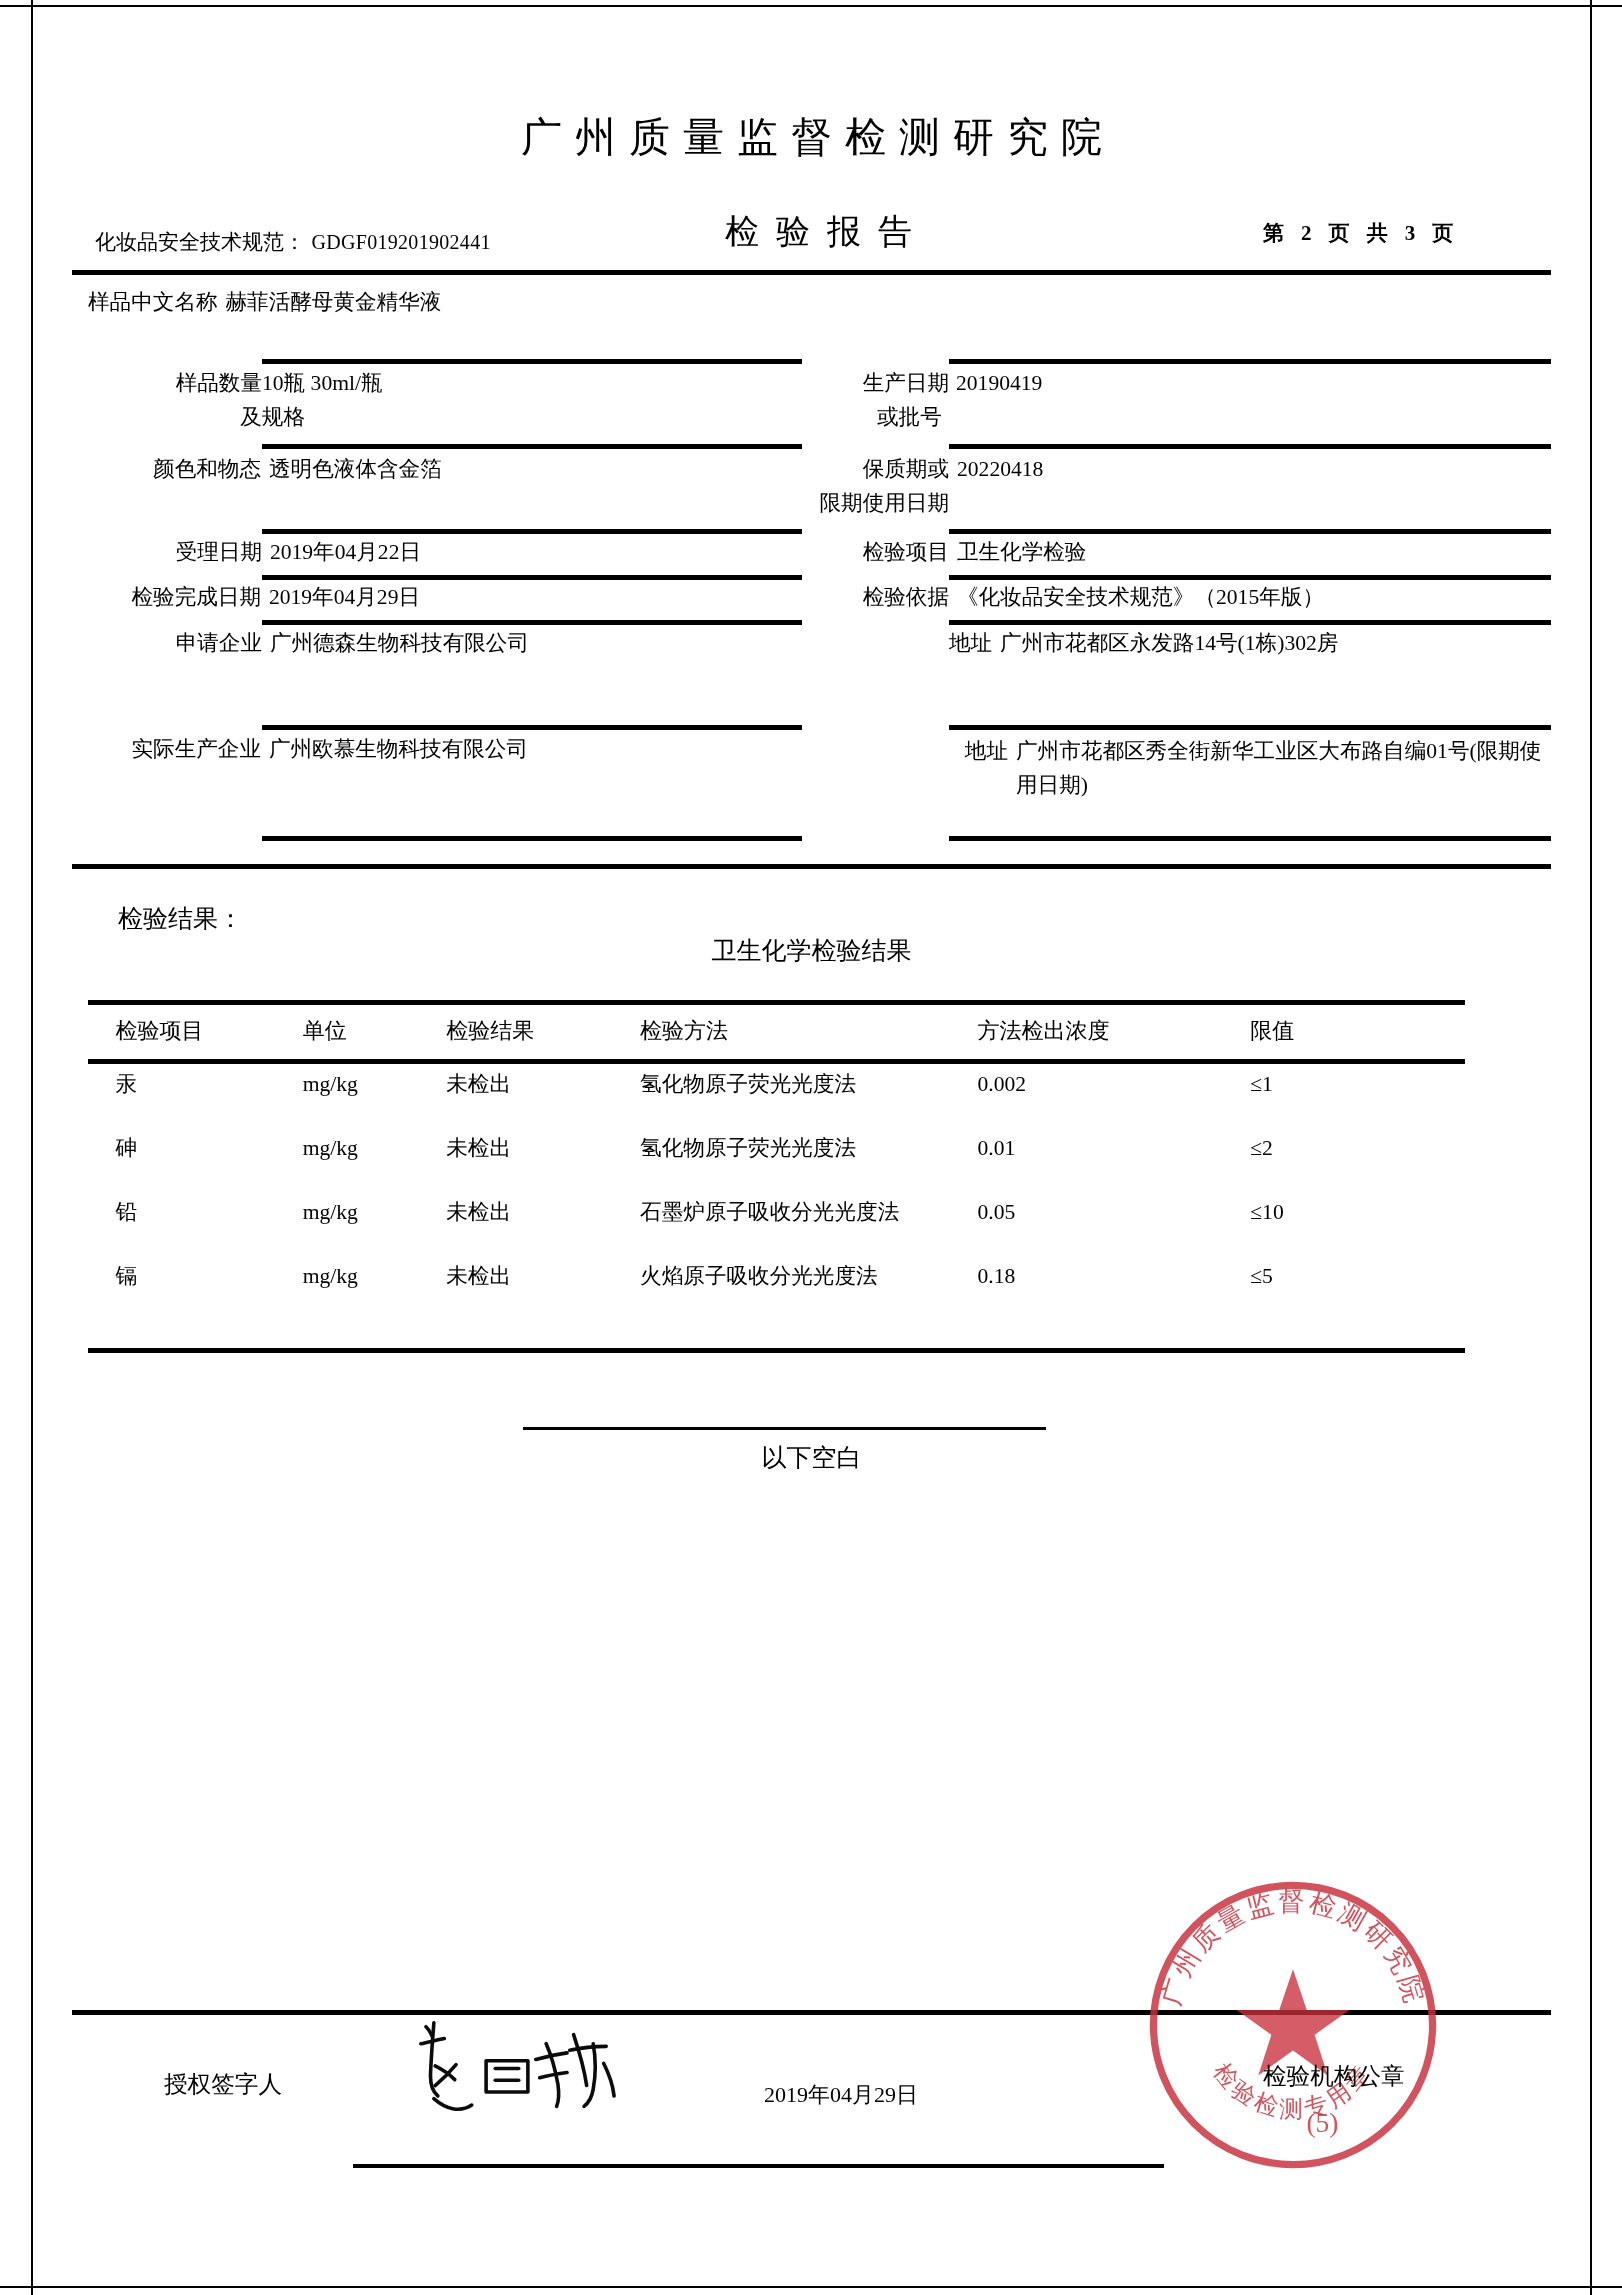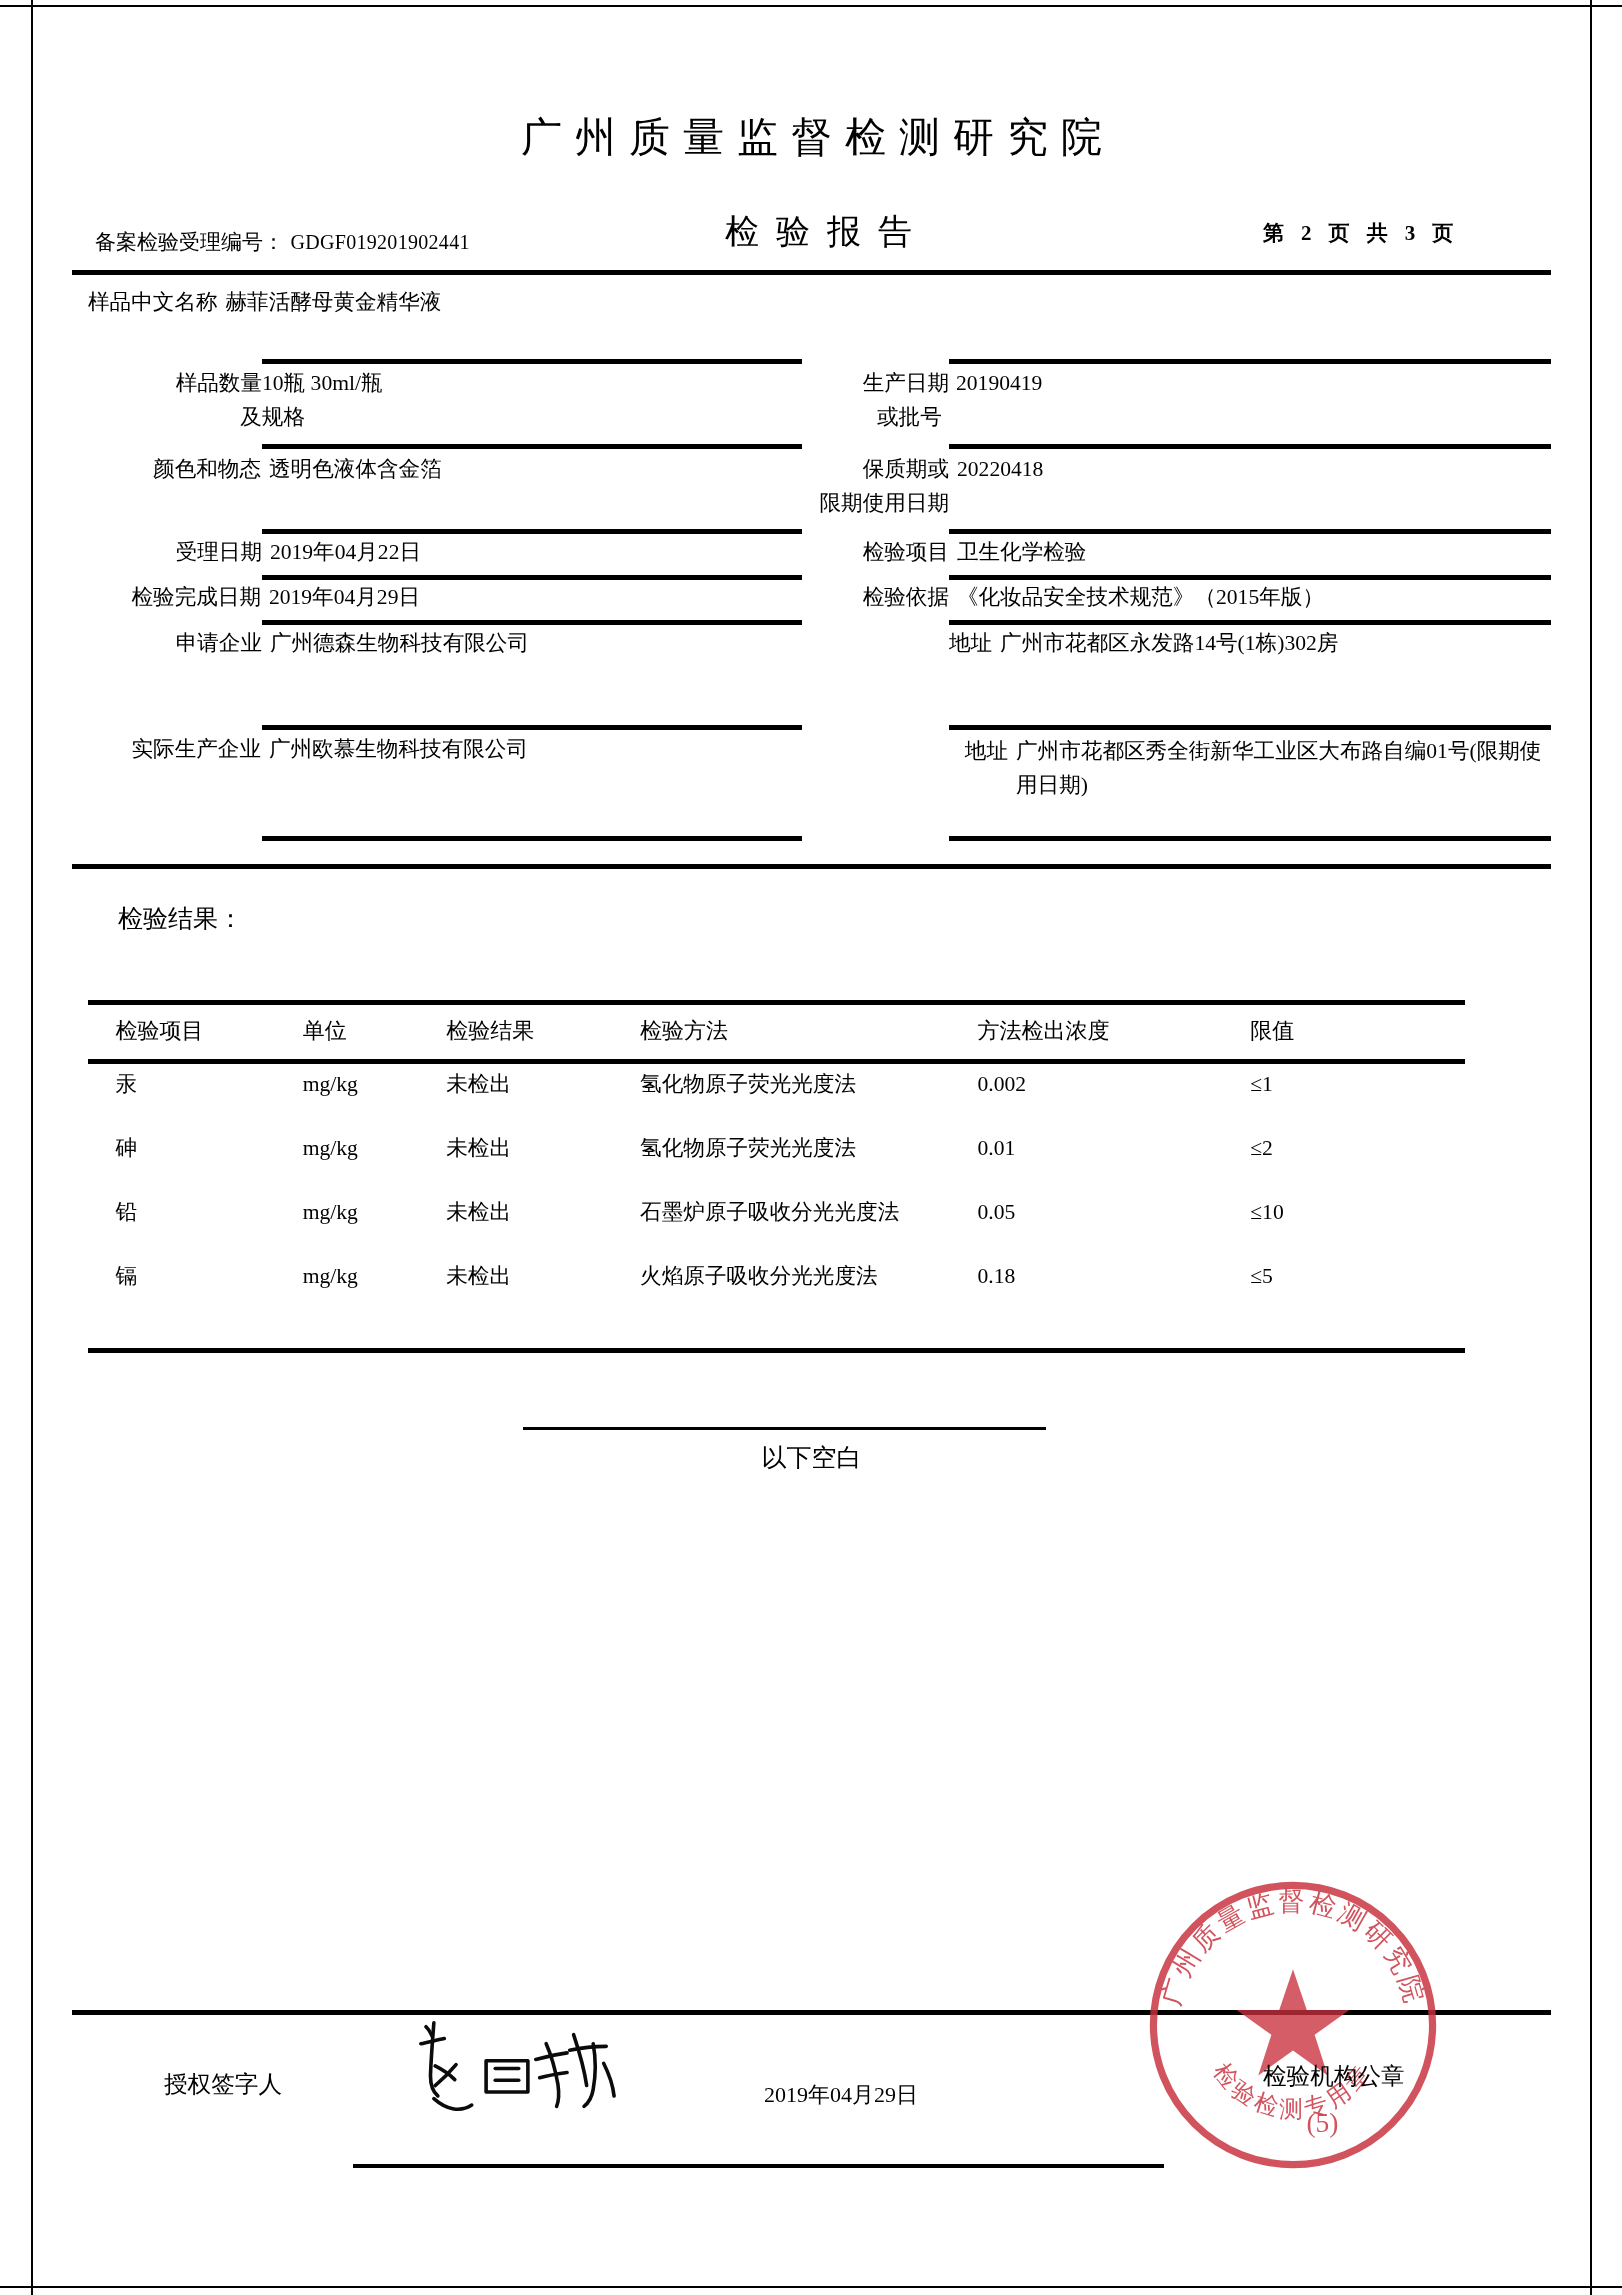--- a/index.html
+++ b/index.html
@@ -170,21 +170,21 @@
 <div class="page">
 
   <div class="edge-line edge-top"></div>
   <div class="edge-line edge-bottom"></div>
   <div class="edge-line edge-left"></div>
   <div class="edge-line edge-right"></div>
 
   <div class="org-title">广州质量监督检测研究院</div>
 
   <div class="accept-no">
-    <span>备案检验受理编号：</span><span class="num">GDGF019201902441</span>
+    <span>化妆品安全技术规范：</span><span class="num">GDGF019201902441</span>
   </div>
 
   <div class="report-title">检验报告</div>
 
   <div class="page-no">第 2 页 共 3 页</div>
 
   <div class="rule rule-thick" style="left:72px; top:270px; width:1479px;"></div>
 
   <div class="field" style="left:88px; top:287px;">
     <span class="lbl">样品中文名称</span><span class="val">赫菲活酵母黄金精华液</span>
@@ -258,20 +258,21 @@
   <div class="field-wrap" style="left:949px; top:734px; width:612px; white-space:normal;">
     <span class="lbl" style="width:59px;">地址</span>
       <span style="margin-left:67px; display:block;">广州市花都区秀全街新华工业区大布路自编01号(限期使用日期)</span>
   </div>
 
   <div class="rule rule-thick" style="left:262px; top:836px; width:540px;"></div>
   <div class="rule rule-thick" style="left:949px; top:836px; width:602px;"></div>
   <div class="rule rule-thick" style="left:72px; top:864px; width:1479px;"></div>
 
   <div class="results-label">检验结果：</div>
+  <div class="table-caption">卫生化学检验结果</div>
 
   <div class="rule rule-thick" style="left:88px; top:1000px; width:1377px;"></div>
 
   <table class="results">
     <thead>
       <tr>
         <th class="c-item">检验项目</th>
         <th class="c-unit">单位</th>
         <th class="c-result">检验结果</th>
         <th class="c-method">检验方法</th>

